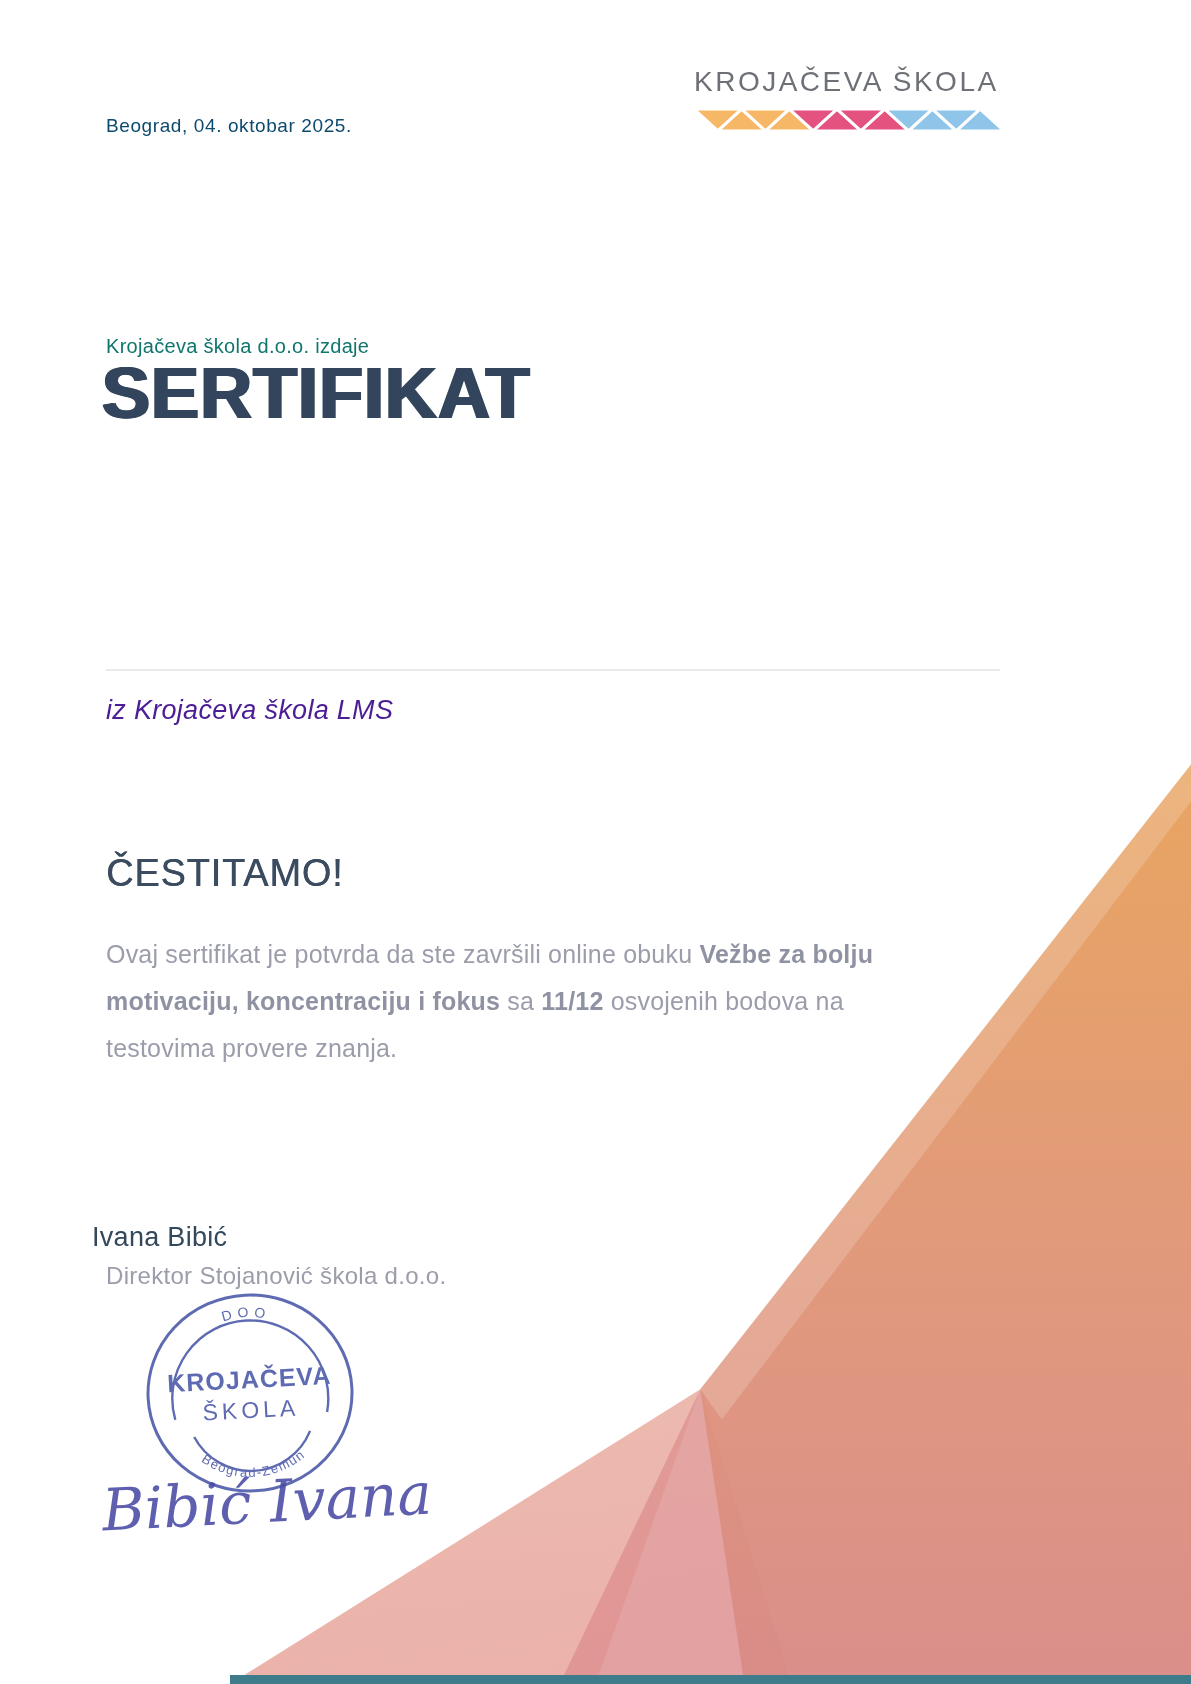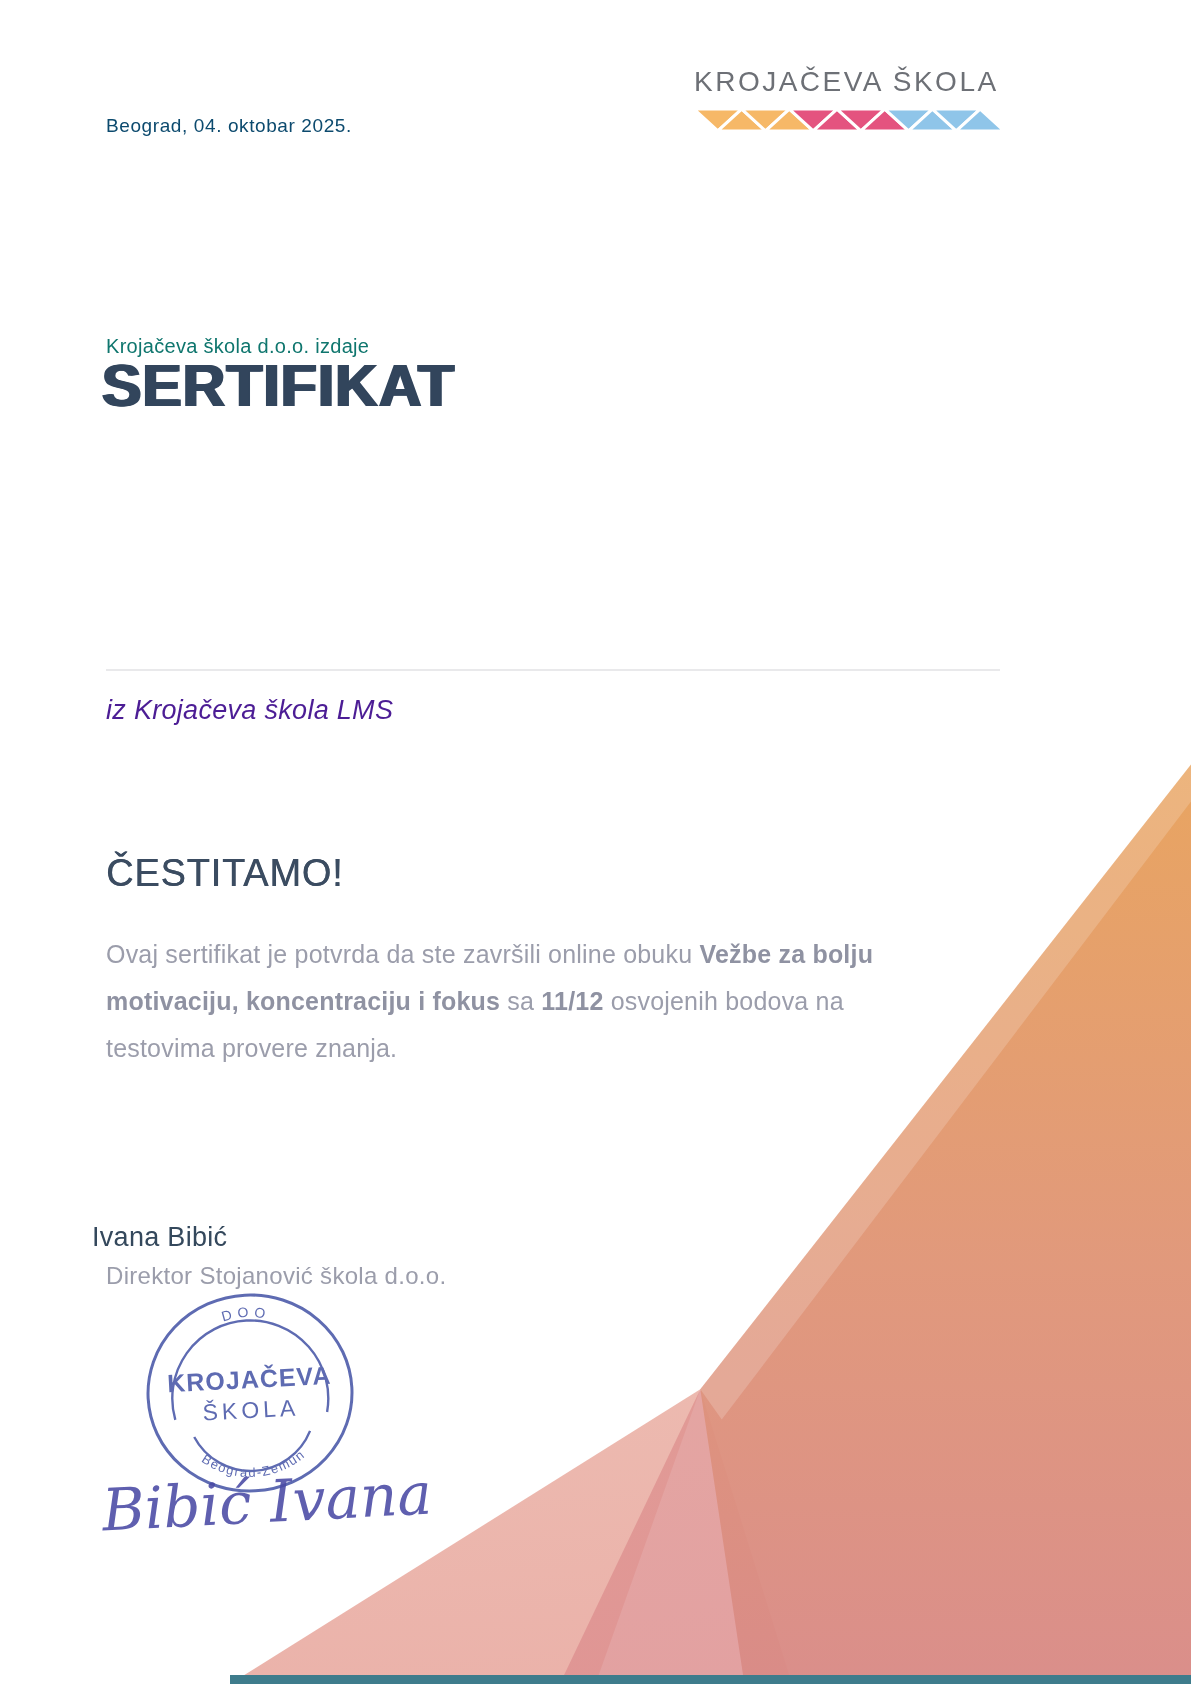--- a/index.html
+++ b/index.html
@@ -45,21 +45,21 @@
     font-size:28px;letter-spacing:2.5px;color:#6d7076;white-space:nowrap;
   }
   .logo-tris{margin-top:10px;}
   
   .issuer-line{
     position:absolute;left:106px;top:335px;
     font-size:20px;color:#0f766e;letter-spacing:.3px;
   }
   .cert-title{
     position:absolute;left:102px;top:352px;
-    font-size:59px;font-weight:bold;color:#32455c;letter-spacing:1px;
+    font-size:72px;font-weight:bold;color:#32455c;letter-spacing:1px;
     text-shadow:1.4px 0 0 #32455c, -1.4px 0 0 #32455c;
   }
   
   .recipient-name{
     position:absolute;left:110px;top:578px;
     font-family:"DejaVu Serif", serif;font-style:italic;
     font-size:56px;color:#344a61;letter-spacing:2px;word-spacing:18px;
     white-space:nowrap;
   }
   .name-rule{

